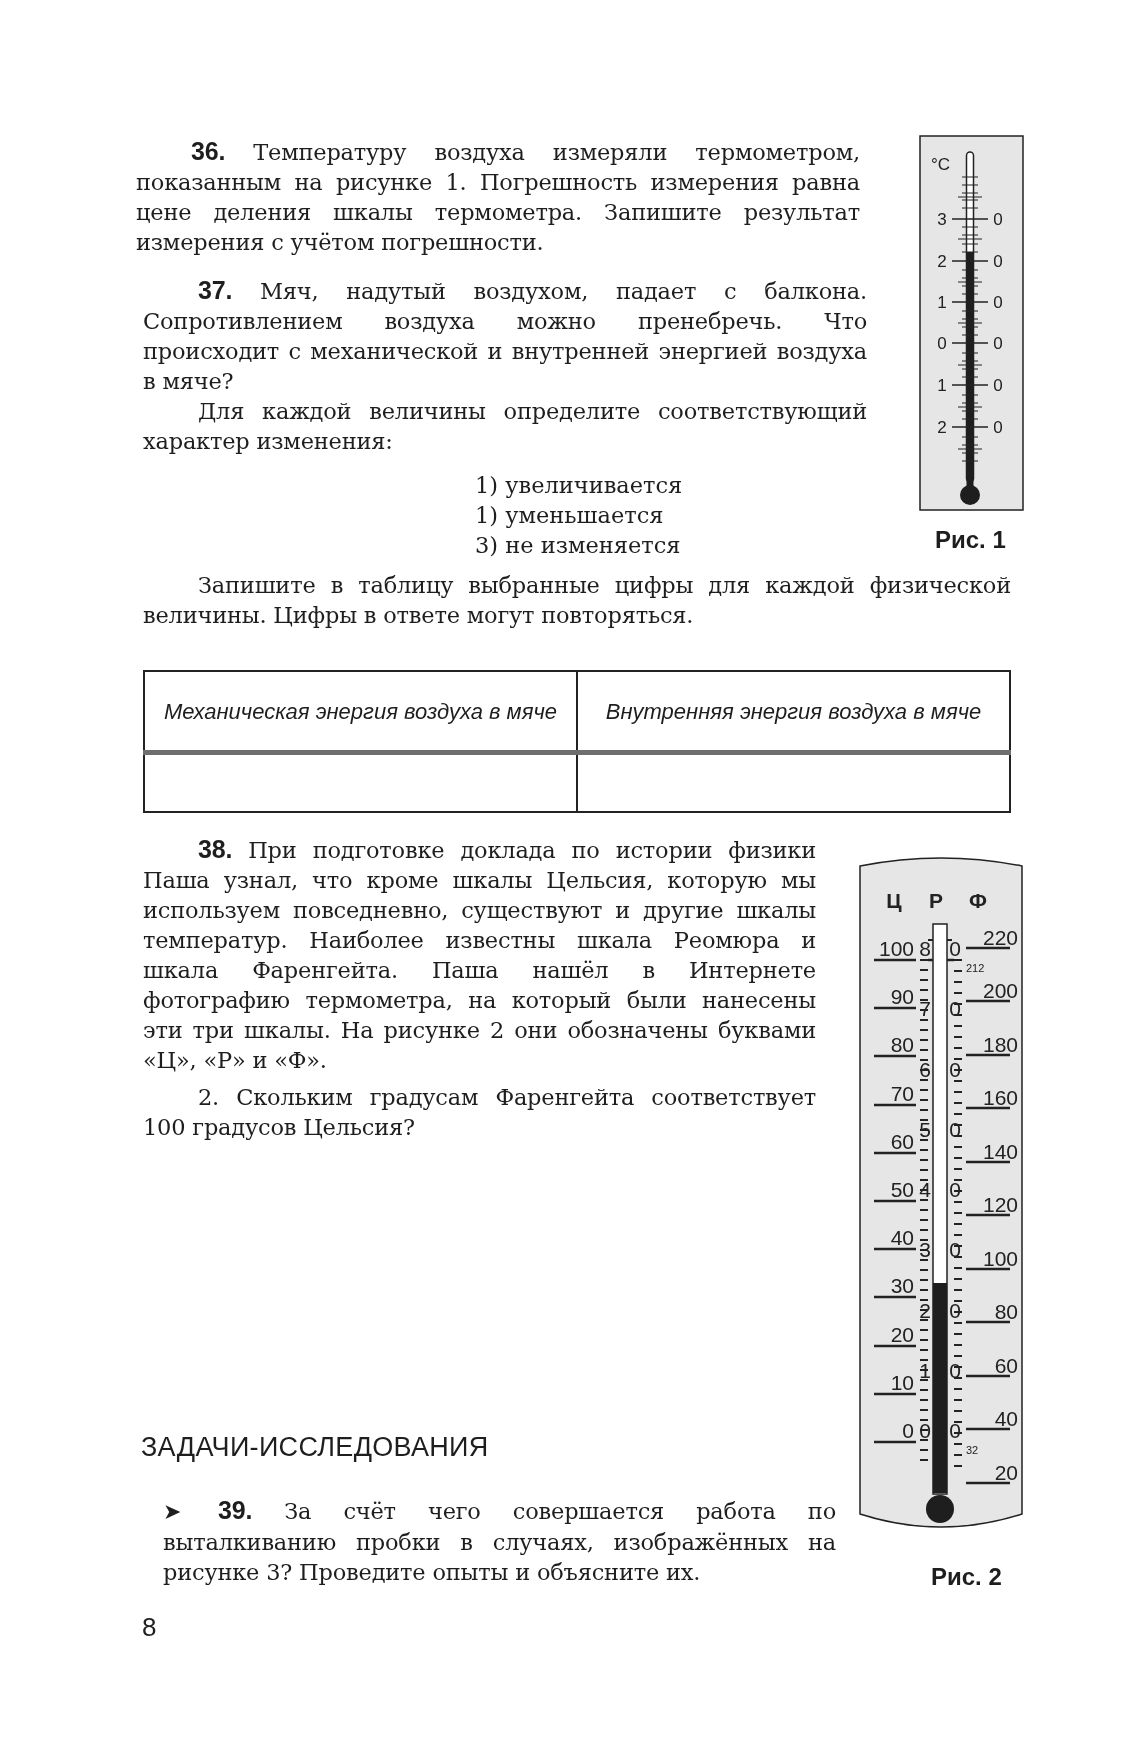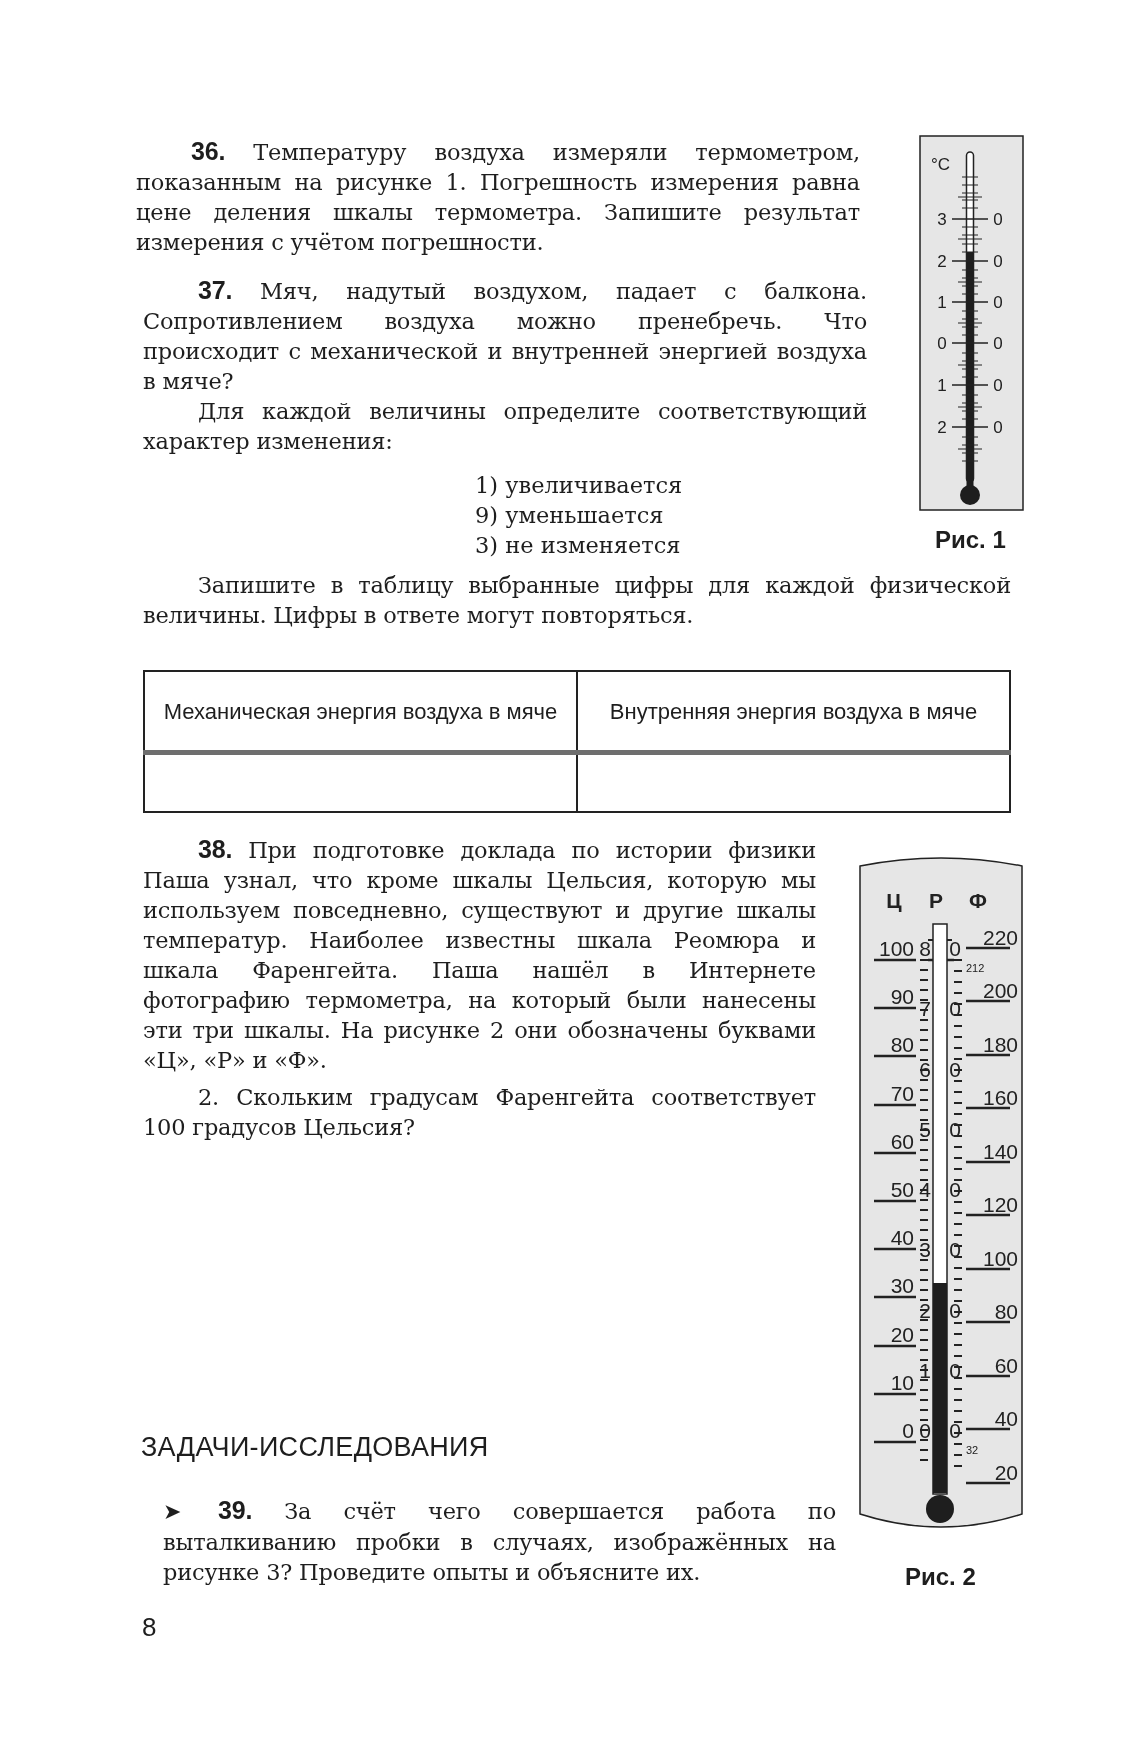--- a/index.html
+++ b/index.html
@@ -4,42 +4,42 @@
 <style>
   html, body { margin:0; padding:0; background:#ffffff; }
   body { width:1126px; height:1749px; position:relative; overflow:hidden; color:#1e1e1e; }
   .block { position:absolute; font-family: "DejaVu Serif", serif; font-size:22.5px; line-height:30px; text-align:justify; letter-spacing:-0.2px; }
   .block p { margin:0; }
   .para { text-indent:55px; }
   .num { font-family:"Liberation Sans", sans-serif; font-weight:bold; font-size:25px; }
   .fig-label { position:absolute; font-family:"Liberation Sans", sans-serif; font-weight:bold; font-size:24px; }
   .options { position:absolute; left:475px; top:470px; font-family:"DejaVu Serif", serif; font-size:22.5px; line-height:30px; }
   table.answer { position:absolute; left:143px; top:670px; width:868px; border-collapse:collapse; font-family:"Liberation Sans", sans-serif; font-size:22px; }
-  table.answer th { font-weight:normal; border:2px solid #222; height:74px; text-align:center; line-height:27px; padding:2px 13px; width:50%; }
+  table.answer th { font-weight:normal; border:2px solid #222; height:74px; text-align:center; line-height:27px; padding:2px 13px; width:50%;font-style:italic; }
   table.answer thead th { border-bottom:5px solid #6e6e6e; }
   table.answer td { border:2px solid #222; border-top:none; height:54px; }
   .heading { position:absolute; left:141px; top:1432px; font-family:"Liberation Sans", sans-serif; font-size:27px; letter-spacing:0.3px; }
   .pagenum { position:absolute; left:142px; top:1612px; font-family:"Liberation Sans", sans-serif; font-size:26px; }
   svg text { font-family:"Liberation Sans", "DejaVu Sans", sans-serif; }
 </style>
 </head>
 <body>
 
 <div class="block" style="left:136px; top:136px; width:724px;">
   <p class="para"><span class="num">36.</span> <span>Температуру воздуха измеряли термометром, показанным на рисунке 1. Погрешность измерения равна цене деления шкалы термометра. Запишите результат измерения с учётом погрешности.</span></p>
 </div>
 
 <div class="block" style="left:143px; top:275px; width:724px;">
   <p class="para"><span class="num">37.</span> <span>Мяч, надутый воздухом, падает с балкона. Сопротивлением воздуха можно пренебречь. Что происходит с механической и внутренней энергией воздуха в мяче?</span></p>
   <p class="para">Для каждой величины определите соответствующий характер изменения:</p>
 </div>
 
 <div class="options">
   <div>1) увеличивается</div>
-  <div>9) уменьшается</div>
+  <div>1) уменьшается</div>
   <div>3) не изменяется</div>
 </div>
 
 <div class="block" style="left:143px; top:570px; width:868px;">
   <p class="para">Запишите в таблицу выбранные цифры для каждой физической величины. Цифры в ответе могут повторяться.</p>
 </div>
 
 <table class="answer">
   <thead>
     <tr>
@@ -322,21 +322,21 @@
     <text x="160" y="469">80</text>
     <text x="160" y="523">60</text>
     <text x="160" y="576">40</text>
     <text x="160" y="630">20</text>
   </g>
   <g font-size="11" fill="#222">
     <text x="108" y="122">212</text>
     <text x="108" y="604">32</text>
   </g>
 </svg>
-<div class="fig-label" style="left:905px; top:1563px;">Рис. 2</div>
+<div class="fig-label" style="left:931px; top:1563px;">Рис. 2</div>
 
 <div class="heading">ЗАДАЧИ-ИССЛЕДОВАНИЯ</div>
 
 <div class="block" style="left:143px; top:1495px; width:673px;margin-left:20px;">
   <p class="para" style="text-indent:0;"><span style="display:inline-block; width:55px; font-size:22px;">➤</span><span class="num">39.</span> <span>За счёт чего совершается работа по выталкиванию пробки в случаях, изображённых на рисунке 3? Проведите опыты и объясните их.</span></p>
 </div>
 
 <div class="pagenum">8</div>
 
 </body></html>

